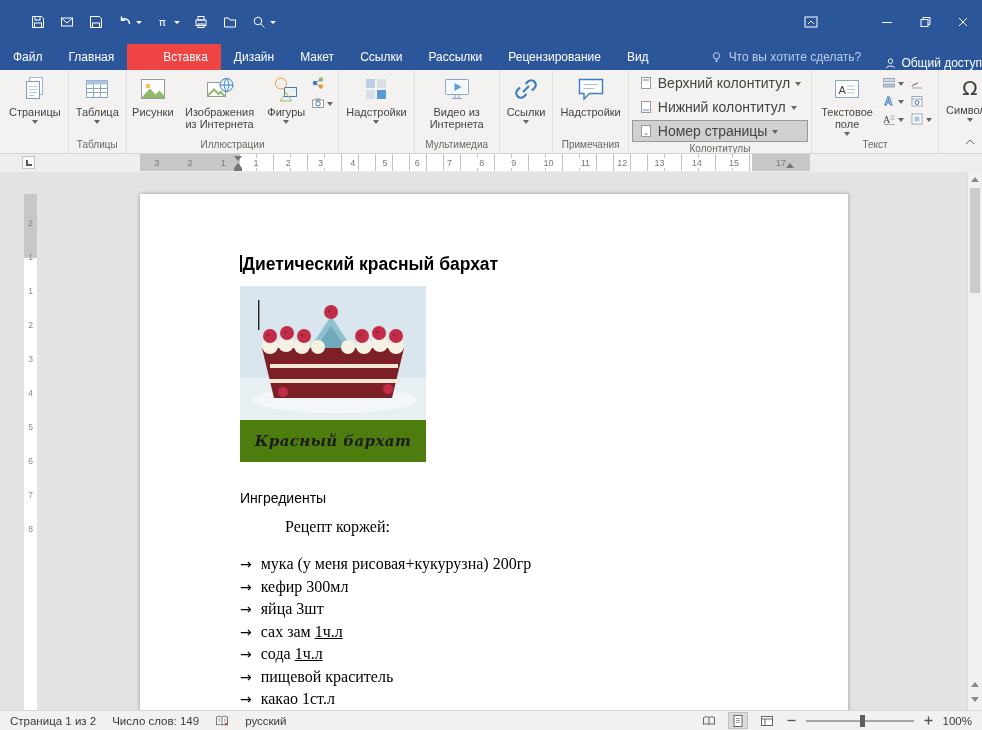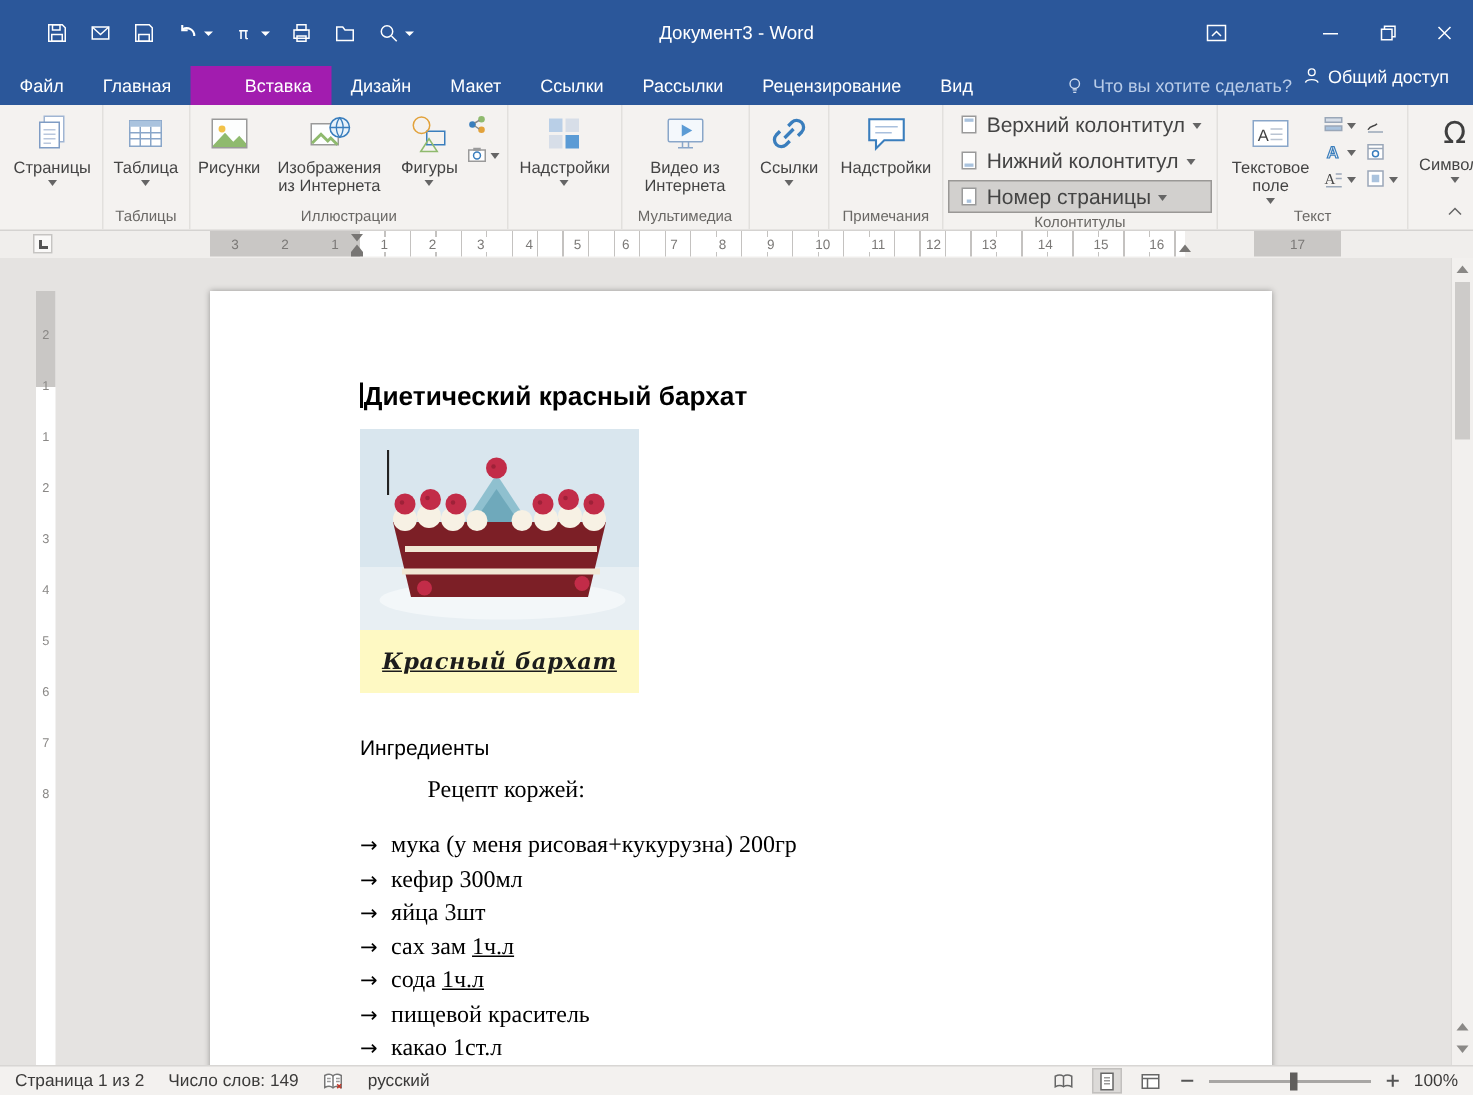--- a/index.html
+++ b/index.html
@@ -15,24 +15,24 @@
   .wcaret { width:0; height:0; border-left:3px solid transparent; border-right:3px solid transparent; border-top:3.5px solid #fff; }
   .wtitle { position:absolute; left:0; right:0; text-align:center; font-size:12.5px; color:#fff; }
   .winctl { margin-left:auto; display:flex; align-items:center; z-index:2; }
   .wbtn { width:38px; height:40px; display:flex; align-items:center; justify-content:center; }
   .wbtn svg { width:16px; height:16px; }
   .ribbonopt { margin-right:38px; }
 
   
   .tabrow { height:26px; background:#2b579a; display:flex; align-items:stretch; color:#fff; font-size:12px; flex:0 0 auto; }
   .tab { padding:0 13px; display:flex; align-items:center; cursor:default; }
-  .tab.active { background:#a21caf;padding-left:36px; }
+  .tab.active { background:#ef4444;padding-left:36px; }
   .assist { display:flex; align-items:center; gap:6px; color:#b9cce8; margin-left:48px; }
   .assist svg { width:13px; height:13px; }
-  .share { margin-left:auto; display:flex; align-items:flex-start; gap:4px; padding-right:16px; }
+  .share { margin-left:auto; display:flex; align-items:flex-end; gap:4px; padding-right:0; }
   .share svg { width:13px; height:13px; }
 
   
   .ribbon { height:84px; background:#f4f2f0; border-bottom:1px solid #d5d3d1; display:flex; align-items:stretch; padding-left:2px; position:relative; overflow:hidden; flex:0 0 auto; }
   .rgroup { display:flex; flex-direction:column; border-right:1px solid #e2e0dd; padding:2px 3px 0; }
   .gbody { flex:1; display:flex; align-items:flex-start; justify-content:center; }
   .glabel { height:15px; font-size:10px; color:#6a6865; text-align:center; line-height:13px; white-space:nowrap; }
   .bigbtn { display:flex; flex-direction:column; align-items:center; padding:2px 4px; min-width:46px; cursor:default; }
   .bigbtn .blabel { font-size:11px; line-height:12px; color:#444; text-align:center; margin-top:2px; white-space:pre-line; }
   .caret { width:0; height:0; border-left:3.5px solid transparent; border-right:3.5px solid transparent; border-top:4px solid #656565; margin-top:2px; }
@@ -47,41 +47,41 @@
   .omega { font-family:"DejaVu Sans", sans-serif; font-size:20px; color:#3f3f3f; line-height:28px; }
   .collapse-rib { position:absolute; right:7px; bottom:4px; cursor:default; }
 
   
   .hruler { height:18px; background:#f0eeec; position:relative; flex:0 0 auto; font-size:9px; color:#7b7977; }
   .rseg { position:absolute; top:0; bottom:1px; display:flex; align-items:center; justify-content:space-around; }
   .rmL { left:140px; width:100px; background:#c9c7c5; }
   .rmC { left:240px; width:550px; background:#ffffff;
          background-image:repeating-linear-gradient(90deg, transparent 0 16px, #c4c2c0 16px 17px); }
   .rmC span { background:#fff; padding:0 2px; }
-  .rmR { left:836px; width:58px; background:#c9c7c5; }
+  .rmR { left:752px; width:58px; background:#c9c7c5; }
   .tabsel { position:absolute; left:22px; top:2px; width:13px; height:13px; background:#faf9f8; border:1px solid #c6c4c2; display:flex; align-items:center; justify-content:center; }
   .tabsel i { display:block; width:6px; height:6px; border-left:2px solid #555; border-bottom:2px solid #555; }
   .m-down { position:absolute; left:234px; top:2px; width:0; height:0; border-left:4px solid transparent; border-right:4px solid transparent; border-top:5px solid #787674; }
   .m-up { position:absolute; left:234px; bottom:4px; width:0; height:0; border-left:4px solid transparent; border-right:4px solid transparent; border-bottom:5px solid #787674; }
   .m-box { position:absolute; left:234px; bottom:1px; width:8px; height:3px; background:#787674; }
   .m-right { position:absolute; left:786px; bottom:4px; width:0; height:0; border-left:4px solid transparent; border-right:4px solid transparent; border-bottom:5px solid #787674; }
 
   
   .docarea { flex:1 1 auto; position:relative; background:#e5e3e1; overflow:hidden; }
   .vruler { position:absolute; left:24px; top:22px; bottom:0; width:13px; background:#fff; font-size:8.5px; color:#8a8886; }
   .vruler .topmargin { position:absolute; top:0; left:0; right:0; height:64px; background:#c9c7c5; }
   .vnums { position:absolute; top:12px; left:0; right:0; display:flex; flex-direction:column; align-items:center; }
   .vnums span { height:34px; display:flex; align-items:center; }
   .page { position:absolute; left:140px; top:22px; width:708px; height:1100px; background:#fff; box-shadow:0 0 4px rgba(0,0,0,.35); padding:58px 90px 0 100px; }
   .h1 { font-size:17.5px; font-weight:bold; color:#000; line-height:24px; }
   .caretline { display:inline-block; width:1.5px; height:17px; background:#000; margin-right:1px; vertical-align:-2px; }
   .fig { margin-top:10px; width:186px; }
   .fig svg { display:block; width:186px; height:134px; }
-  .figcap { height:42px; background:#fef9c3; display:flex; align-items:center; justify-content:center;
-            font-family:"DejaVu Serif", serif; font-style:italic; font-weight:bold; font-size:15px; color:#1c1c1c; letter-spacing:.4px;text-decoration:underline; }
+  .figcap { height:42px; background:#4d7c0f; display:flex; align-items:center; justify-content:center;
+            font-family:"DejaVu Serif", serif; font-style:italic; font-weight:bold; font-size:15px; color:#1c1c1c; letter-spacing:.4px; }
   .sub { margin-top:28px; font-size:14px; font-weight:normal; }
   .serif { font-family:"Liberation Serif", serif; }
   .intro { margin-top:12px; font-size:16px; padding-left:45px; }
   ul.ing { margin-top:17px; list-style:none; }
   ul.ing li { font-size:16px; line-height:22.5px; }
   .blt { font-family:"DejaVu Sans", sans-serif; margin-right:9px; font-size:14px; }
   .u { text-decoration:underline; }
 
   
   .vscroll { position:absolute; right:0; top:0; bottom:0; width:15px; background:#f2f0ee; border-left:1px solid #dddbd9; }
@@ -154,21 +154,20 @@
           </svg>
       </span>
       <span class="qat-btn">
         <svg viewBox="0 0 16 16">
             <circle cx="7" cy="7" r="3.8" fill="none" stroke="#fff"></circle>
             <path d="M10 10l3.5 3.5" stroke="#fff"></path>
           </svg>
         <span class="wcaret"></span>
       </span>
     </div>
-    <div class="wtitle">Документ3 - Word</div>
     <div class="winctl">
       <span class="wbtn ribbonopt">
         <svg viewBox="0 0 16 16">
             <rect x="2" y="3" width="12" height="10" fill="none" stroke="#fff"></rect>
             <path d="M5 10 8 7l3 3" fill="none" stroke="#fff"></path>
           </svg>
       </span>
       <span class="wbtn">
         <svg viewBox="0 0 16 16">
             <path d="M3 8.5h10" stroke="#fff"></path>

